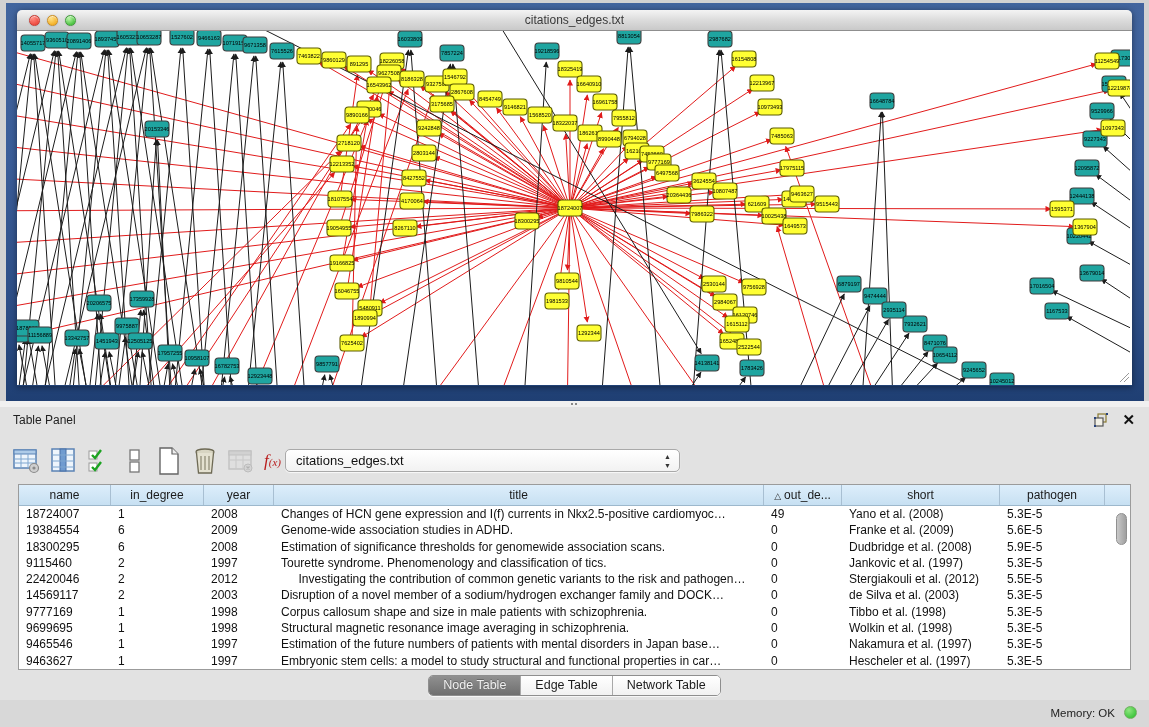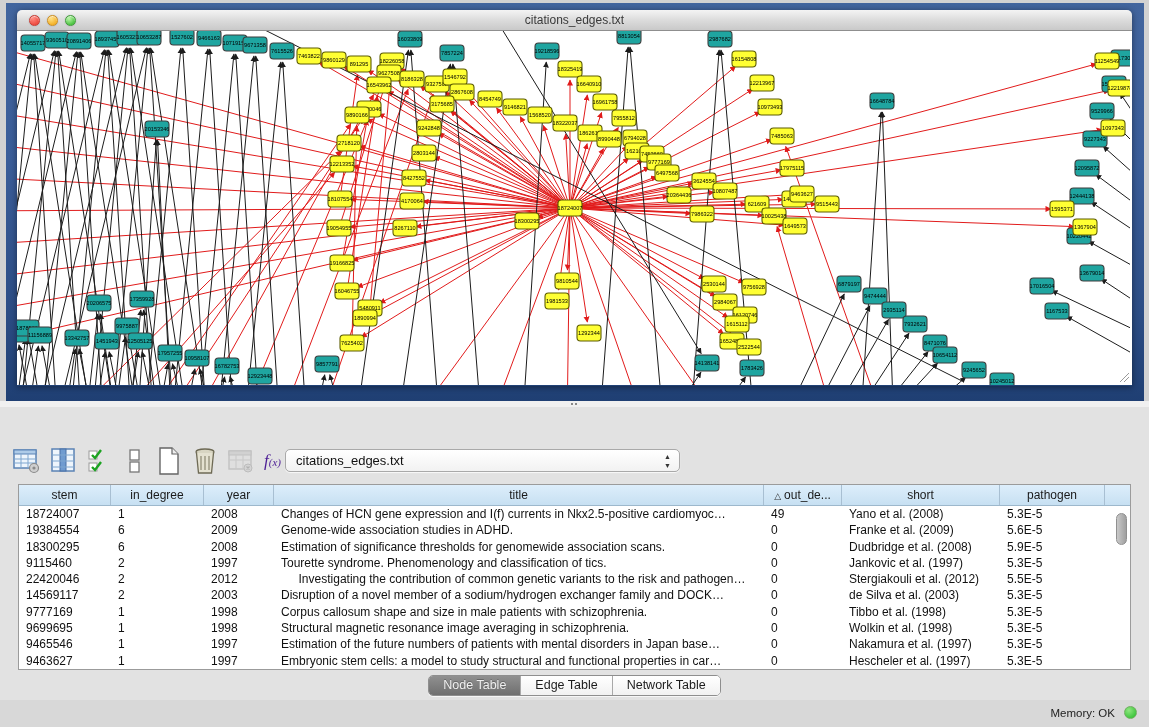--- a/index.html
+++ b/index.html
@@ -32,21 +32,21 @@
 
   
   #table-panel { position:absolute; left:0; top:407px; width:1149px; height:320px; background:#e2e2e2; }
   #panel-titlebar { position:relative; height:26px; }
   #panel-title { position:absolute; left:13px; top:6px; font-size:12px; color:#222; }
   #panel-float { position:absolute; right:40px; top:5px; width:16px; height:16px; cursor:pointer; }
   #panel-close { position:absolute; right:14px; top:4px; font-size:15px; font-weight:bold; color:#111; cursor:pointer; }
 
   #toolbar { position:absolute; left:12px; top:38px; height:36px; }
   .tbtn { position:absolute; top:0; width:30px; height:32px; cursor:pointer; }
-  .fx { font-size:14px; color:#4c1d95; font-family:"Liberation Serif", serif; }
+  .fx { font-size:14px; color:#b91c1c; font-family:"Liberation Serif", serif; }
   .fx i { font-size:17px; }
 
   #table-combo { position:absolute; left:285px; top:42px; width:395px; height:23px;
     background:linear-gradient(180deg,#ffffff,#f2f2f2); border:1px solid #a9a9a9; border-radius:5px;
     box-shadow:0 1px 1px rgba(255,255,255,.8); font-size:13px; color:#111; cursor:pointer; }
   #table-combo .val { position:absolute; left:10px; top:3px; }
   #table-combo .steppers { position:absolute; right:8px; top:2px; font-size:7px; line-height:9px; color:#333; text-align:center;}
 
   
   #grid { position:absolute; left:18px; top:77px; width:1113px; height:186px;
@@ -811,20 +811,31 @@
       </svg>
     </div>
   </div>
 </div>
 
 <div id="splitter">
     <div class="grip"></div>
   </div>
 
 <div id="table-panel">
+  <div id="panel-titlebar">
+    <span id="panel-title">Table Panel</span>
+    <svg id="panel-float" viewBox="0 0 16 16">
+      <rect x="5" y="2" width="8" height="8" fill="none" stroke="#8a7a30" stroke-width="1.2"></rect>
+      <rect x="2" y="6" width="8" height="8" fill="#f2f0e6" stroke="#555" stroke-width="1.2"></rect>
+      <rect x="1" y="5" width="2" height="2" fill="#27427c"></rect>
+      <rect x="13" y="1" width="2" height="2" fill="#27427c"></rect>
+      <rect x="1" y="13" width="2" height="2" fill="#27427c"></rect>
+    </svg>
+    <span id="panel-close">✕</span>
+  </div>
 
   <div id="toolbar">
     <svg class="tbtn" style="left:0" viewBox="0 0 30 30">
       <rect x="2" y="4" width="22" height="18" fill="#eef5fc" stroke="#5b83b5" stroke-width="1.5"></rect>
       <rect x="2" y="4" width="22" height="4" fill="#aecbe8" stroke="#5b83b5"></rect>
       <path d="M2,13 h22 M2,17 h22 M9,8 v14 M16,8 v14" stroke="#7fa6cf" stroke-width="1"></path>
       <circle cx="22" cy="22" r="4.5" fill="#cfcfcf" stroke="#8a8a8a" stroke-width="1.2"></circle>
       <circle cx="22" cy="22" r="1.6" fill="#8a8a8a"></circle>
     </svg>
     <svg class="tbtn" style="left:37px" viewBox="0 0 30 30">
@@ -863,21 +874,21 @@
     </div>
   </div>
 
   <div id="table-combo">
     <span class="val">citations_edges.txt</span>
     <span class="steppers">▲<br>▼</span>
   </div>
 
   <div id="grid">
     <div id="grid-header">
-        <div class="hcell" style="width: 92px;">stem</div>
+        <div class="hcell" style="width: 92px;">name</div>
         <div class="hcell" style="width: 93px;">in_degree</div>
         <div class="hcell" style="width: 70px;">year</div>
         <div class="hcell" style="width: 490px;">title</div>
         <div class="hcell" style="width: 78px;"><span class="tri">△</span>out_de...</div>
         <div class="hcell" style="width: 158px;">short</div>
         <div class="hcell" style="width: 105px;">pathogen</div>
       </div>
     <div id="grid-body">
         <div class="grow">
           <div class="gcell" style="width: 92px;">18724007</div>

